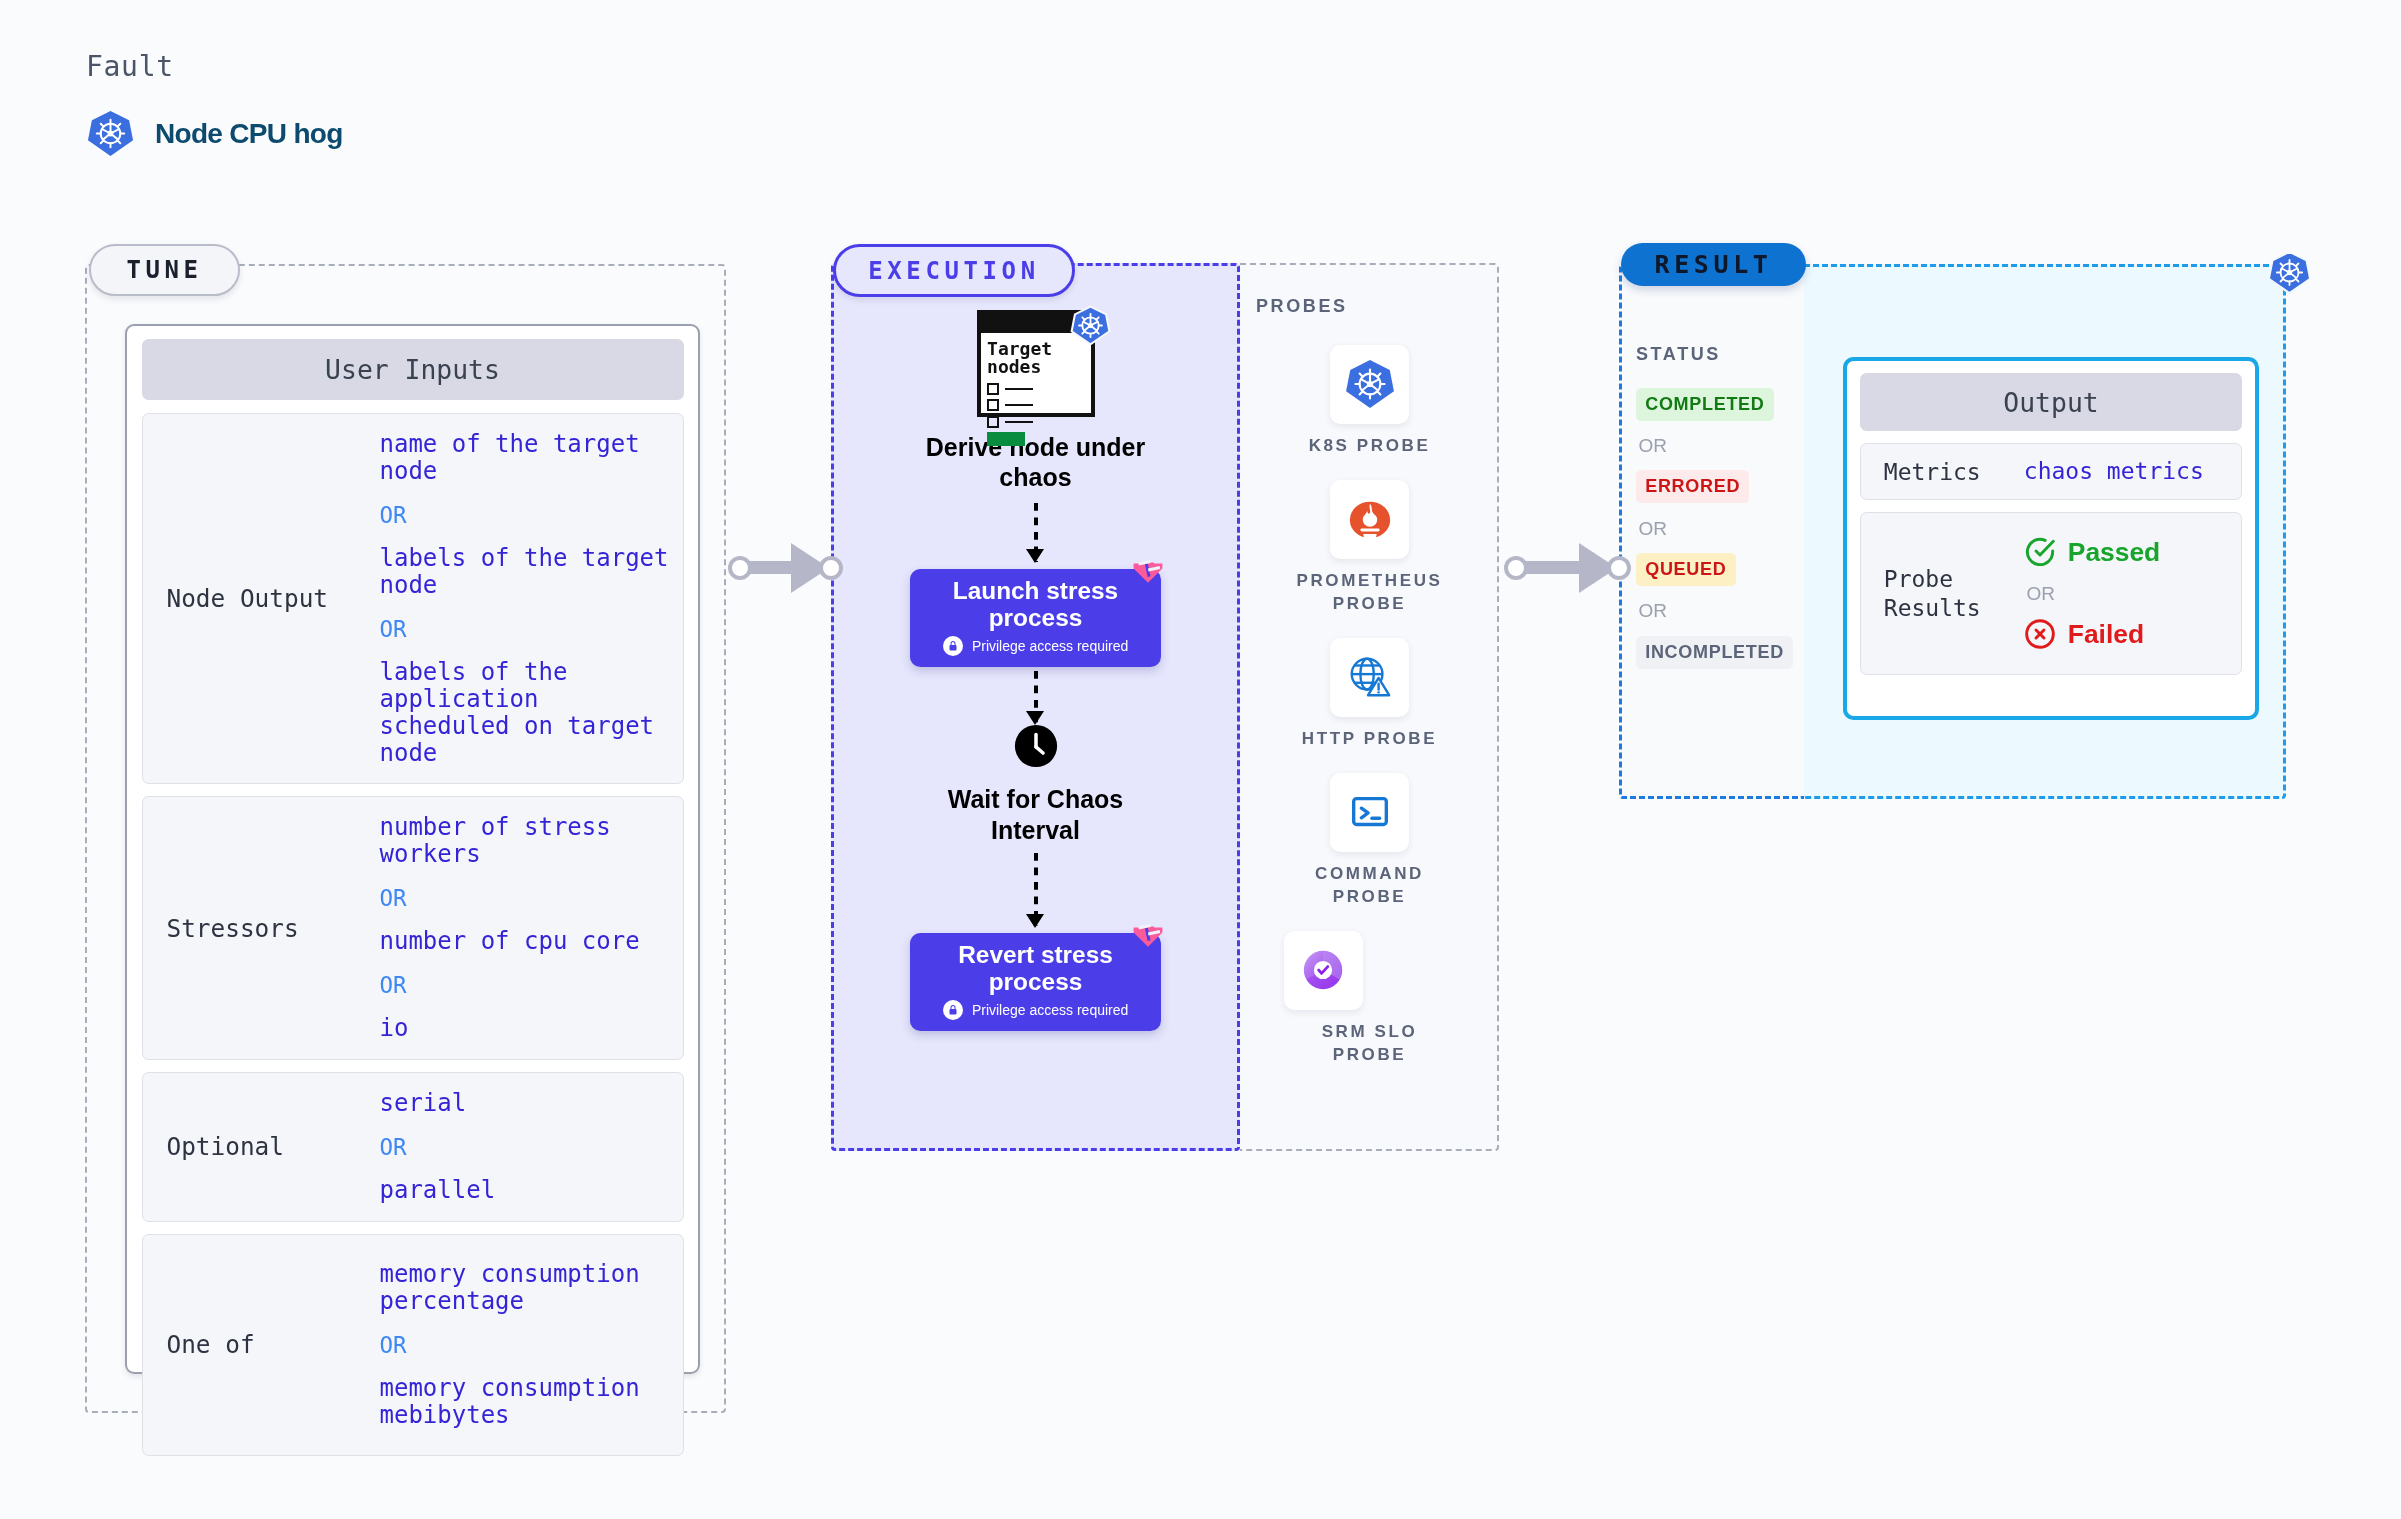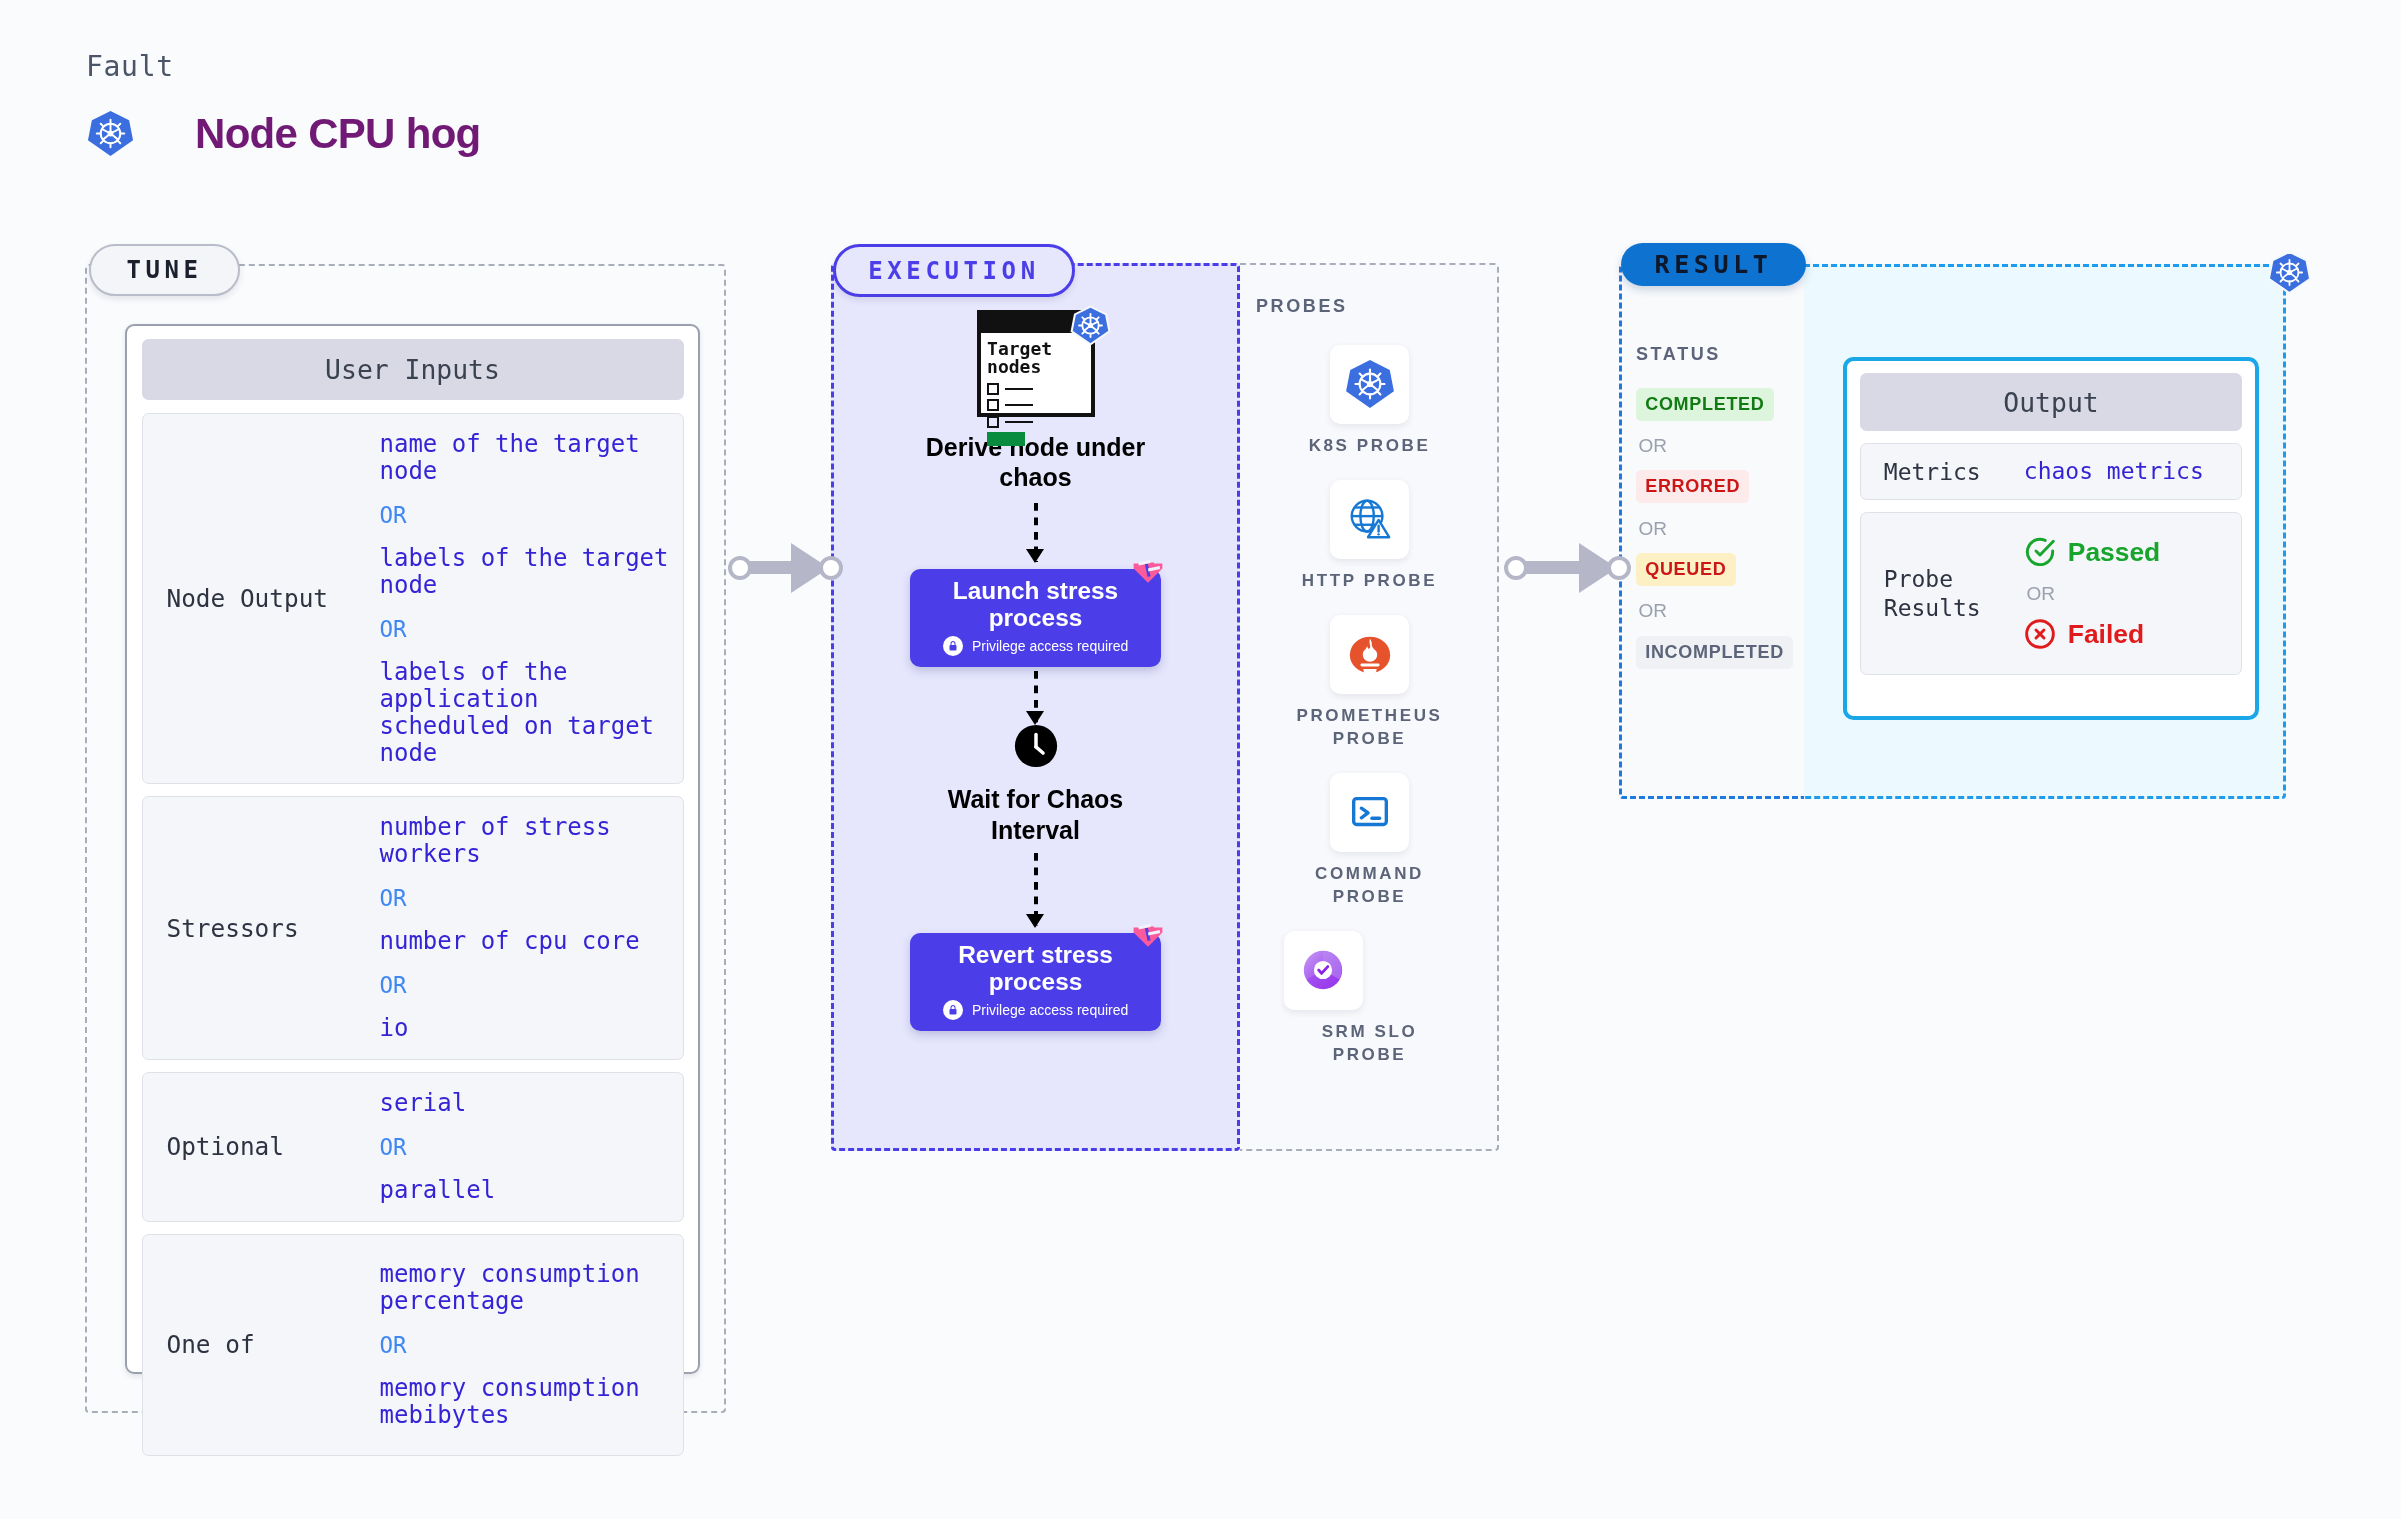--- a/index.html
+++ b/index.html
@@ -17,23 +17,22 @@
     position: absolute; left: 86px; top: 50px;
     font-family: "DejaVu Sans Mono", monospace;
     font-size: 28px; color: #4a5568; letter-spacing: 0.7px;
   }
   .title-row {
     position: absolute; left: 86px; top: 109px;
     display: flex; align-items: center; gap: 20px;
   }
   .title-text {
     font-family: "Liberation Sans", sans-serif;
-    font-size: 42px; font-weight: bold; color: #701a75;
+    font-size: 28px; font-weight: bold; color: #0c4a6e;
     letter-spacing: -0.7px;
-    margin-left: 40px;
   }
 
   
   .k8s { display: block; }
 
   
   .badge {
     position: absolute;
     display: flex; align-items: center; justify-content: center;
     border-radius: 660px;
@@ -465,47 +464,47 @@
               </g>
             </svg>
           </span>
         </div>
         <div style="font-family:'Liberation Sans',sans-serif;font-size:17px;color:#5b6478;letter-spacing:2.6px;font-weight:bold;text-align:center;margin-top:10.6px;max-width:198px;line-height:1.35;">K8S PROBE</div>
       </div>
 
       <div style="display:flex; flex-direction:column; align-items:center;">
         <div style="width:79px;height:79px;background:#fff;border-radius:10.6px;box-shadow:0 2.6px 6.6px rgba(40,50,90,.09);display:flex;align-items:center;justify-content:center;">
           <span>
+            <svg width="48" height="48" viewBox="0 0 100 100">
+              <ellipse cx="50" cy="52" rx="42" ry="38" fill="#e6522c"></ellipse>
+              <path d="M50 18c6 8 2 13 6 19 3 5 9 6 9 14 0 9-7 15-15 15s-15-6-15-15c0-9 8-10 9-18 1 6 4 8 6 4 2-5-3-10 0-19z" fill="#fff"></path>
+              <rect x="30" y="70" width="40" height="6" rx="3" fill="#fff"></rect>
+              <path d="M36 81h28a14 14 0 0 1-28 0z" fill="#fff"></path>
+            </svg>
+          </span>
+        </div>
+        <div style="font-family:'Liberation Sans',sans-serif;font-size:17px;color:#5b6478;letter-spacing:2.6px;font-weight:bold;text-align:center;margin-top:10.6px;max-width:185px;line-height:1.35;">PROMETHEUS PROBE</div>
+      </div>
+
+      <div style="display:flex; flex-direction:column; align-items:center;">
+        <div style="width:79px;height:79px;background:#fff;border-radius:10.6px;box-shadow:0 2.6px 6.6px rgba(40,50,90,.09);display:flex;align-items:center;justify-content:center;">
+          <span>
             <svg width="48" height="48" viewBox="0 0 100 100" fill="none" stroke="#1478d4" stroke-width="5">
               <circle cx="46" cy="44" r="32"></circle>
               <ellipse cx="46" cy="44" rx="14" ry="32"></ellipse>
               <line x1="14" y1="44" x2="78" y2="44"></line>
               <line x1="20" y1="26" x2="72" y2="26"></line>
               <line x1="20" y1="62" x2="72" y2="62"></line>
               <path d="M70 52 L92 88 L48 88 Z" fill="#fff" stroke="#1478d4" stroke-width="5" stroke-linejoin="round"></path>
               <line x1="70" y1="64" x2="70" y2="76" stroke-linecap="round"></line>
               <circle cx="70" cy="82" r="2.5" fill="#1478d4" stroke="none"></circle>
             </svg>
           </span>
         </div>
         <div style="font-family:'Liberation Sans',sans-serif;font-size:17px;color:#5b6478;letter-spacing:2.6px;font-weight:bold;text-align:center;margin-top:10.6px;max-width:198px;line-height:1.35;">HTTP PROBE</div>
-      </div>
-
-      <div style="display:flex; flex-direction:column; align-items:center;">
-        <div style="width:79px;height:79px;background:#fff;border-radius:10.6px;box-shadow:0 2.6px 6.6px rgba(40,50,90,.09);display:flex;align-items:center;justify-content:center;">
-          <span>
-            <svg width="48" height="48" viewBox="0 0 100 100">
-              <ellipse cx="50" cy="52" rx="42" ry="38" fill="#e6522c"></ellipse>
-              <path d="M50 18c6 8 2 13 6 19 3 5 9 6 9 14 0 9-7 15-15 15s-15-6-15-15c0-9 8-10 9-18 1 6 4 8 6 4 2-5-3-10 0-19z" fill="#fff"></path>
-              <rect x="30" y="70" width="40" height="6" rx="3" fill="#fff"></rect>
-              <path d="M36 81h28a14 14 0 0 1-28 0z" fill="#fff"></path>
-            </svg>
-          </span>
-        </div>
-        <div style="font-family:'Liberation Sans',sans-serif;font-size:17px;color:#5b6478;letter-spacing:2.6px;font-weight:bold;text-align:center;margin-top:10.6px;max-width:185px;line-height:1.35;">PROMETHEUS PROBE</div>
       </div>
 
       <div style="display:flex; flex-direction:column; align-items:center;">
         <div style="width:79px;height:79px;background:#fff;border-radius:10.6px;box-shadow:0 2.6px 6.6px rgba(40,50,90,.09);display:flex;align-items:center;justify-content:center;">
           <span>
             <svg width="48" height="48" viewBox="0 0 100 100" fill="none" stroke="#1478d4" stroke-width="7" stroke-linecap="round" stroke-linejoin="round">
               <rect x="16" y="22" width="68" height="54" rx="6"></rect>
               <polyline points="32,42 46,52 32,62"></polyline>
               <line x1="54" y1="63" x2="70" y2="63"></line>
             </svg>

